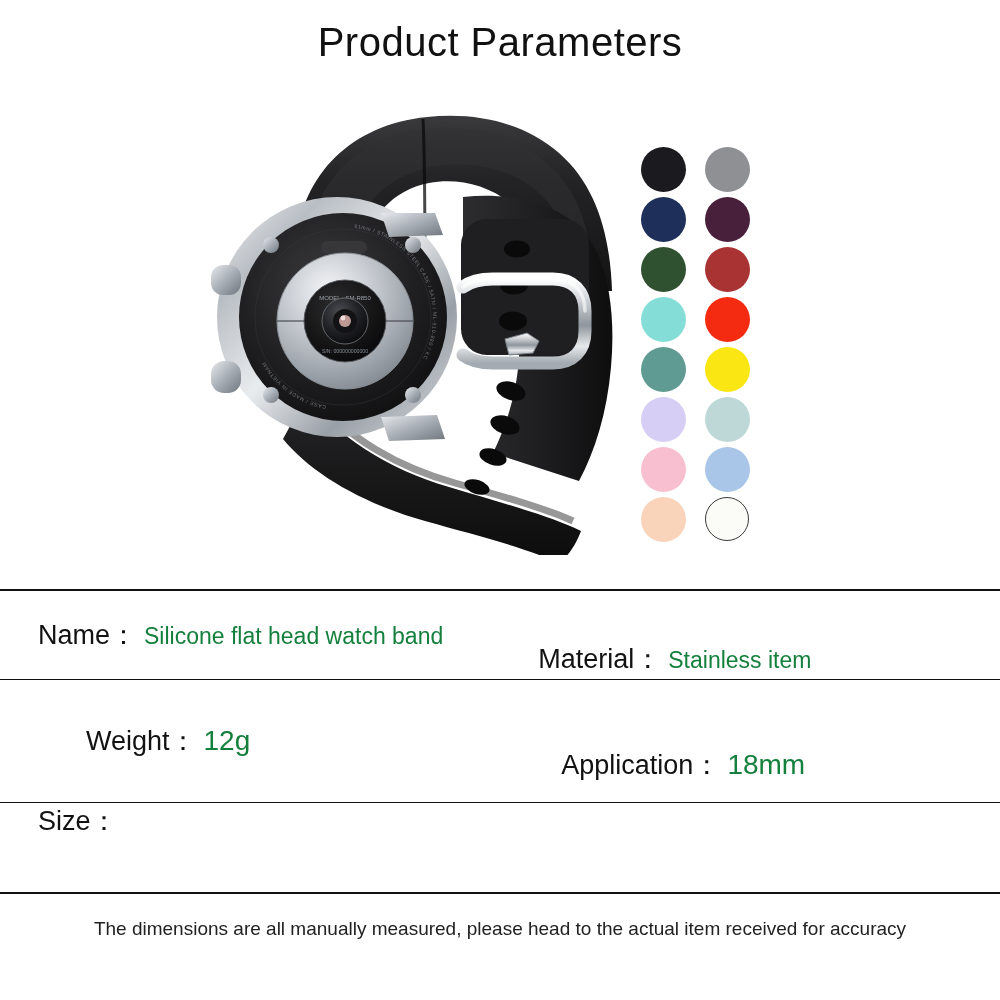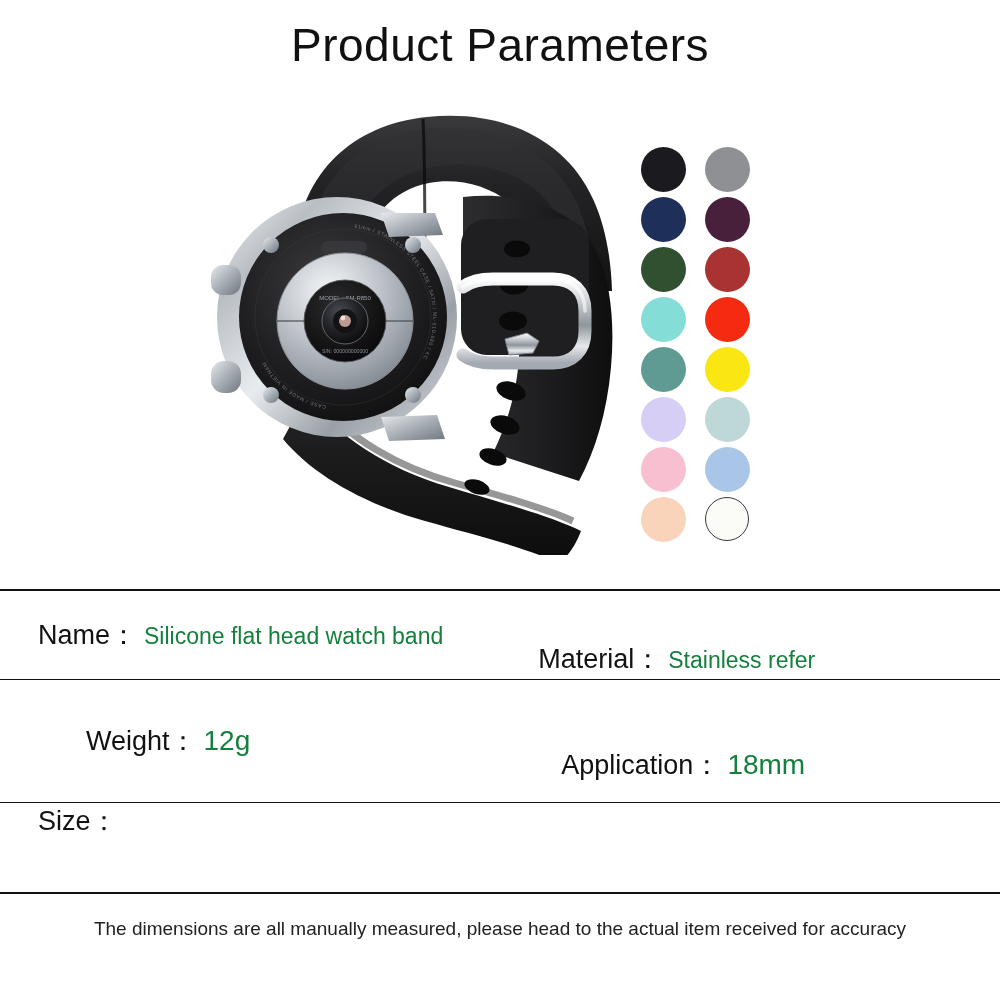--- a/index.html
+++ b/index.html
@@ -16,21 +16,21 @@
     position: relative;
   }
 
   
   .page-title {
     position: absolute;
     top: 22px;
     left: 0;
     width: 1000px;
     text-align: center;
-    font-size: 46px;
+    font-size: 40px;
     font-weight: 400;
     letter-spacing: 0.5px;
     color: #111111;
     line-height: 1;
   }
 
   
   .hero {
     position: absolute;
     top: 95px;
@@ -355,21 +355,21 @@
 
   <div class="rule"></div>
 
   <div class="spec-row two-col">
     <div class="cell left">
       <span class="spec-label">Name：</span>
       <span class="spec-value">Silicone flat head watch band</span>
     </div>
     <div class="cell right">
       <span class="spec-label">Material：</span>
-      <span class="spec-value">Stainless refer</span>
+      <span class="spec-value">Stainless item</span>
     </div>
   </div>
 
   <div class="rule thin"></div>
 
   <div class="spec-row tall">
     <div class="cell left">
       <span class="spec-label">Weight：</span>
       <span class="spec-value small">12g</span>
     </div>

